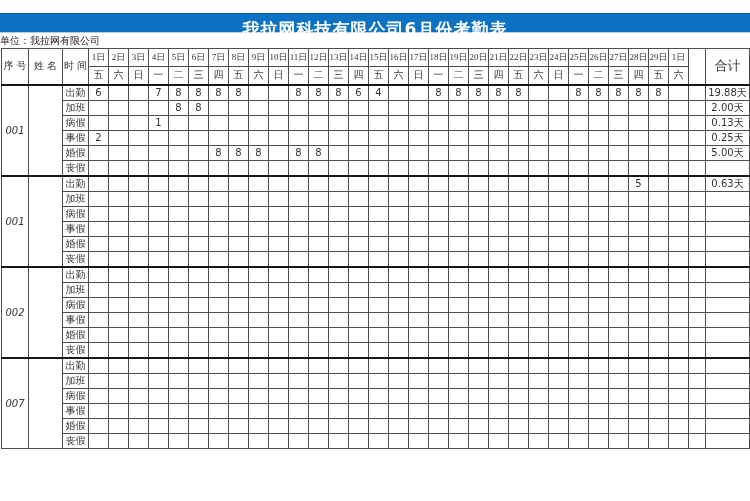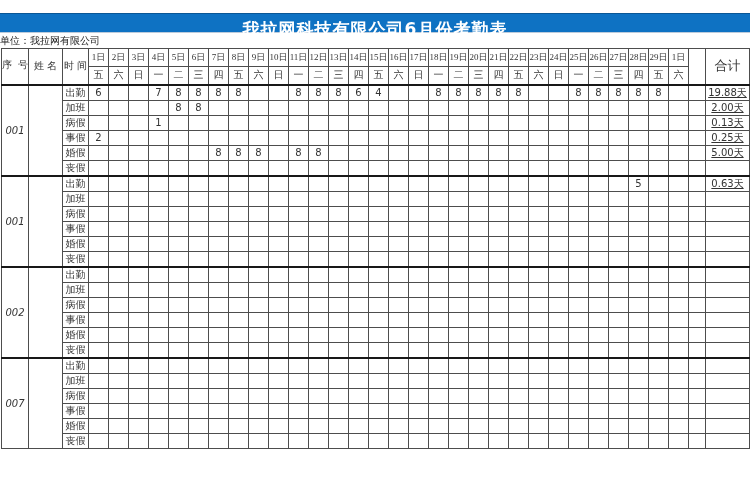--- a/index.html
+++ b/index.html
@@ -21,30 +21,30 @@
   }
   .att th,.att td{
     border:1px solid #4d4d4d;padding:0;margin:0;text-align:center;
     overflow:hidden;white-space:nowrap;font-weight:normal;color:#333;
     box-sizing:border-box;
   }
   .c-serial{width:27px}.c-name{width:34px}.c-time{width:26px}
   .c-day{width:20px}.c-extra{width:17px}.c-total{width:44px}
   .att thead th{height:18px;background:#fff;}
   .corner{font-size:10px;color:#222;}
-  .serial-h{white-space:pre-line;line-height:1.45;font-family:Liberation Mono, monospace;}
+  .serial-h{white-space:pre-line;line-height:1.45;}
   .day-h{font-size:9px;color:#1a1a1a;font-family:Liberation Serif, serif;}
   .wd-h{font-size:10px;height:15px;color:#333;}
   .wd-sat{color:var(--sat,#4a52b5);}
   .wd-sun{color:var(--sun,#e26b0a);}
   .total-h{font-weight:bold;font-size:13px;color:#111;}
   .att tbody td{height:15px;font-size:10px;}
   .lbl{font-size:9.5px;color:#444;}
   .emp-serial{font-size:10px;color:#333;font-style:italic;}
-  .total-cell{text-align:right;padding-right:3px;font-size:9.5px;color:#111;text-decoration:underline;}
+  .total-cell{text-align:right;padding-right:3px;font-size:9.5px;color:#111;}
   .att tr.block-start td{border-top:2px solid #181818;}
 </style>
 </head>
 <body>
 
 <div class="top-gap"></div>
 
 <div class="title-bar">我拉网科技有限公司6月份考勤表</div>
 
 <div class="unit-line">单位：我拉网有限公司</div>

